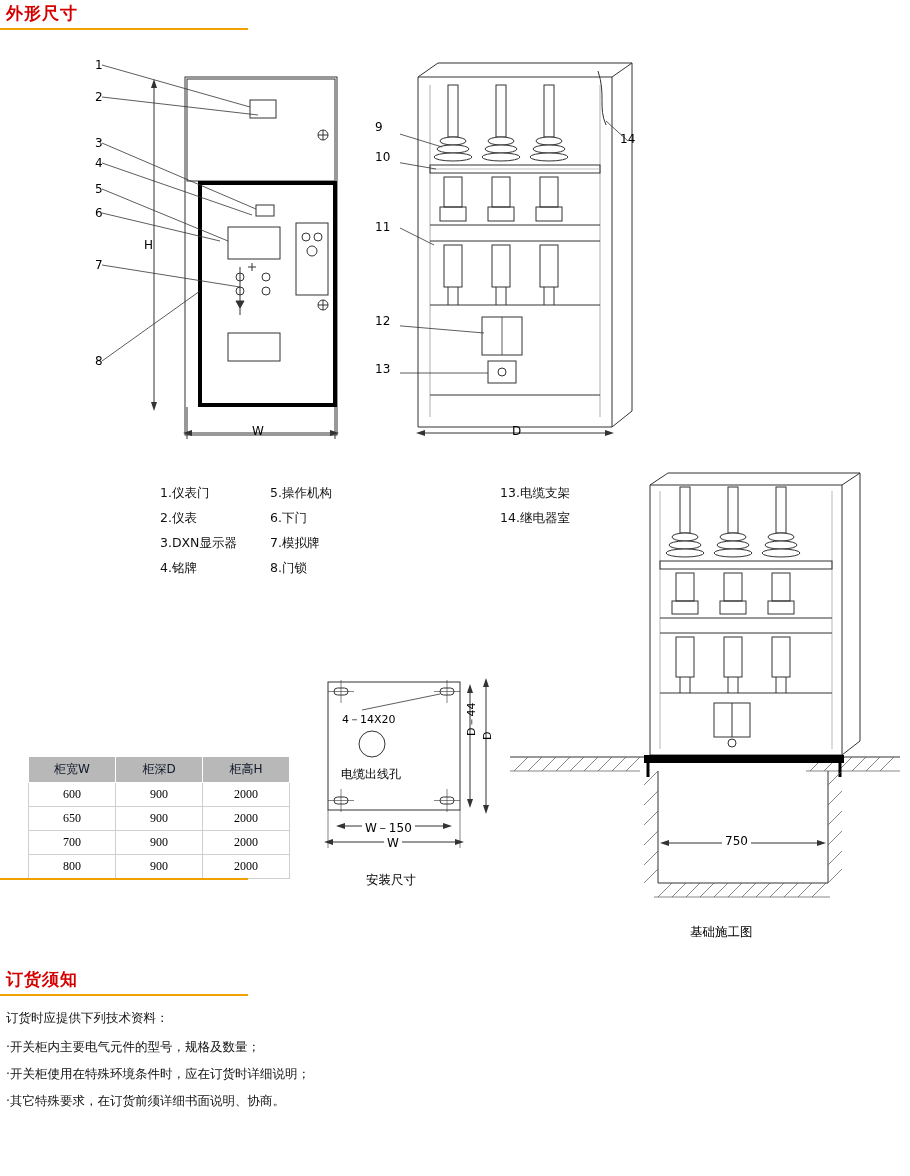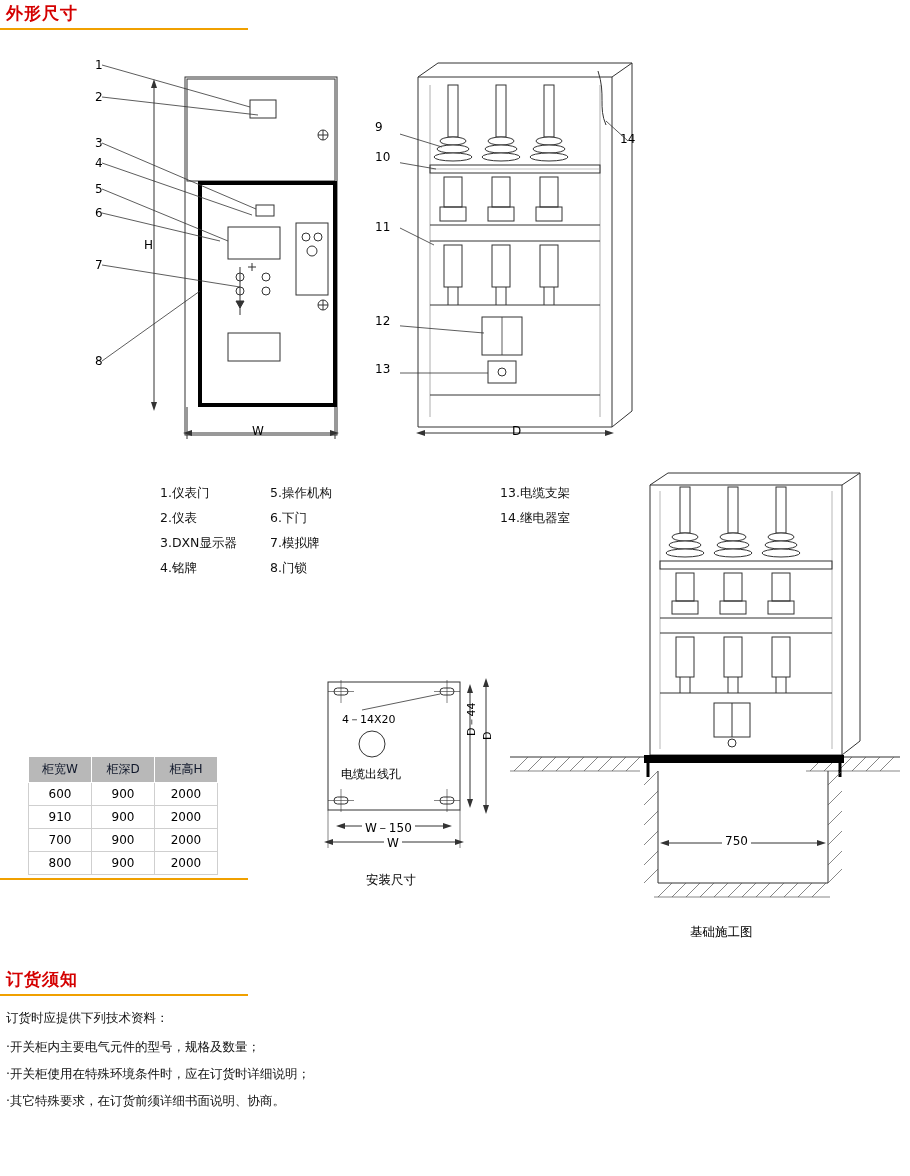--- a/index.html
+++ b/index.html
@@ -22,21 +22,21 @@
 
   
   table.dims{border-collapse:collapse;font-size:12px;}
   table.dims th{
     background:#b8b8b8;color:#0f172a;font-weight:normal;
     border:1px solid #fff;padding:4px 0;width:62px;text-align:center;
     font-size:12px;
   }
   table.dims td{
     border-bottom:1px solid #cfcfcf;border-right:1px solid #cfcfcf;
-    padding:4px 0;text-align:center;width:62px;background:#fff;
+    padding:4px 12px;text-align:center;width:62px;background:#fff;font-family:Liberation Serif, serif;
   }
   table.dims td:first-child{border-left:1px solid #cfcfcf;}
   table.dims tr:first-child td{border-top:1px solid #cfcfcf;}
 
   
   .notes{font-size:12.5px;line-height:27px;color:#111;}
   .notes .lead{margin-bottom:2px;}
 
   .lbl{font-size:12px;}
   .lbl-s{font-size:11px;}
@@ -401,21 +401,21 @@
         <th>柜高H</th>
       </tr>
     </thead>
     <tbody>
       <tr>
         <td>600</td>
         <td>900</td>
         <td>2000</td>
       </tr>
       <tr>
-        <td>910</td>
+        <td>650</td>
         <td>900</td>
         <td>2000</td>
       </tr>
       <tr>
         <td>700</td>
         <td>900</td>
         <td>2000</td>
       </tr>
       <tr>
         <td>800</td>

